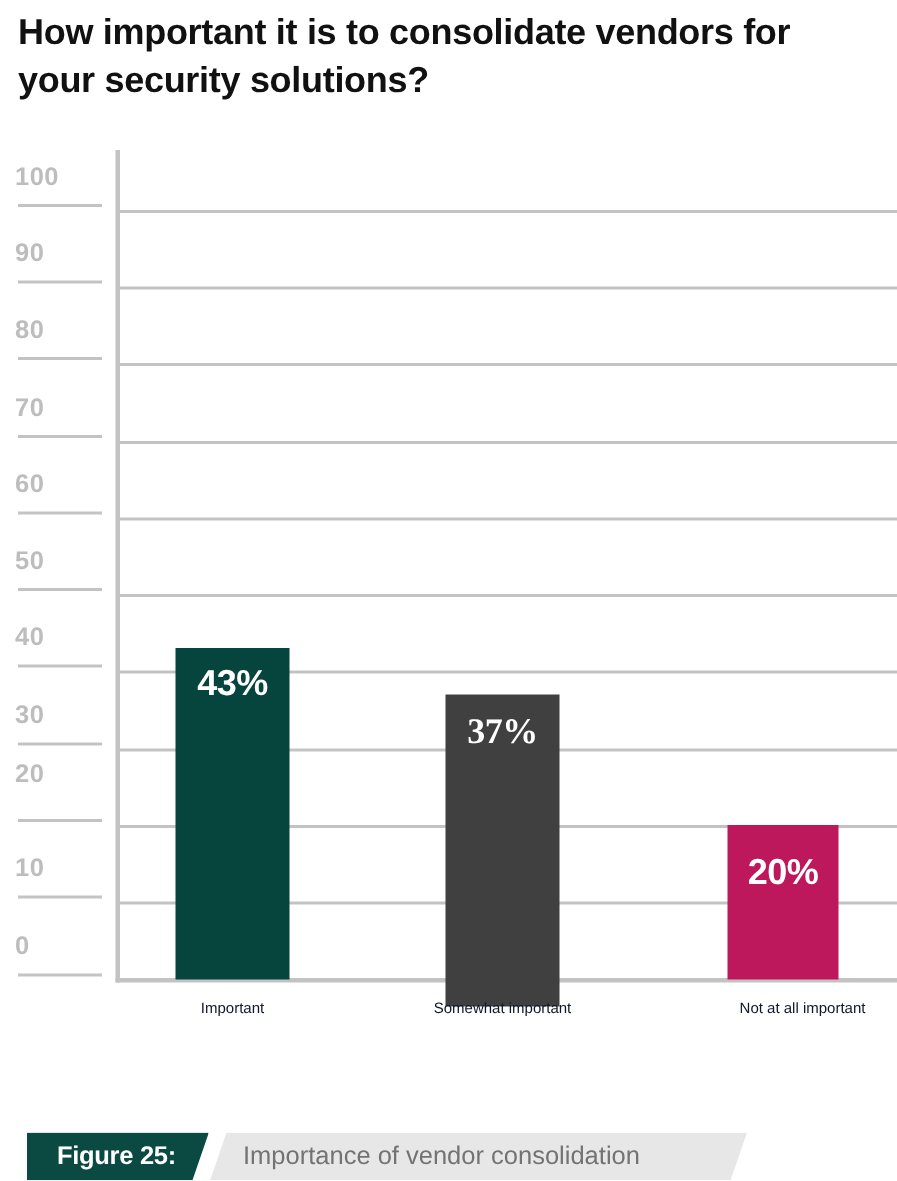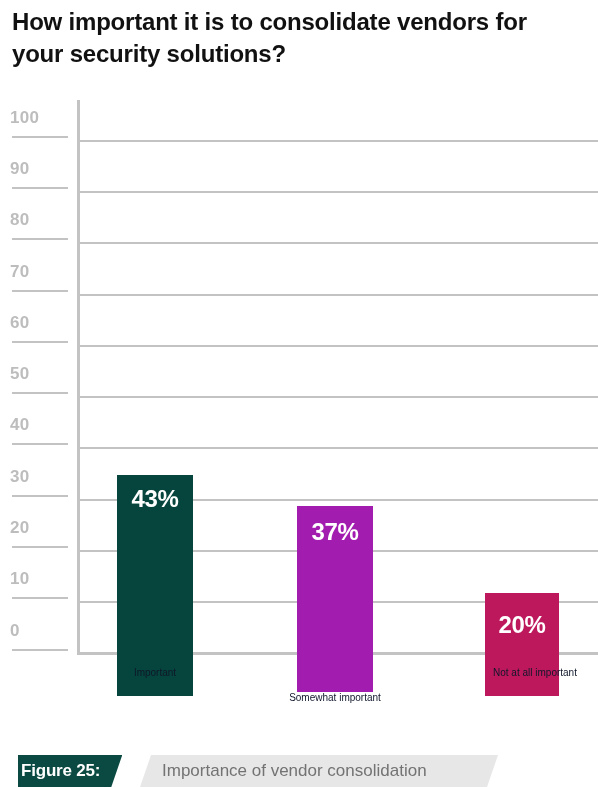--- a/index.html
+++ b/index.html
@@ -79,21 +79,20 @@
     left: 12px;
     width: 56px;
     height: 2px;
     background: #c3c3c3;
   }
 
   
   .bar {
     position: absolute;
     bottom: 0;
-    margin-top: 43px;
   }
   .bar-label {
     position: absolute;
     left: 0;
     right: 0;
     text-align: center;
     color: #ffffff;
     font-size: 24px;
     font-weight: 700;
     letter-spacing: -0.3px;
@@ -112,21 +111,21 @@
     left: 0;
     top: 748px;
     width: 598px;
     height: 39px;
   }
   .caption-fig {
     position: absolute;
     left: 18px;
     top: 7px;
     height: 32px;
-    padding: 0 22px 0 3px;
+    padding: 0 22px 0 20px;
     display: flex;
     align-items: center;
     background: #0b4a42;
     color: #ffffff;
     font-size: 17px;
     font-weight: 700;
     letter-spacing: -0.2px;
     -webkit-clip-path: polygon(0 0, 100% 0, calc(100% - 11px) 100%, 0 100%);
     clip-path: polygon(0 0, 100% 0, calc(100% - 11px) 100%, 0 100%);
     z-index: 2;
@@ -187,38 +186,38 @@
 
   <div class="ytick-label" style="top:364px">50</div>
   <div class="ytick-rule" style="top:392px"></div>
 
   <div class="ytick-label" style="top:415px">40</div>
   <div class="ytick-rule" style="top:443px"></div>
 
   <div class="ytick-label" style="top:467px">30</div>
   <div class="ytick-rule" style="top:495px"></div>
 
-  <div class="ytick-label" style="top:518px">20</div>
+  <div class="ytick-label" style="top:506px">20</div>
   <div class="ytick-rule" style="top:546px"></div>
 
   <div class="ytick-label" style="top:569px">10</div>
   <div class="ytick-rule" style="top:597px"></div>
 
   <div class="ytick-label" style="top:621px">0</div>
   <div class="ytick-rule" style="top:649px"></div>
 
   <div class="bar" style="left:117px; width:76px; height:221px; top:432px; background:#06453d;">
     <div class="bar-label" style="top:10px">43%</div>
   </div>
   <div class="cat-label" style="left:97px; top:666px; width:116px;">Important</div>
 
-  <div class="bar" style="left:297px; width:76px; height:186px; top:463px; background:#a21caf;">
+  <div class="bar" style="left:297px; width:76px; height:208px; top:463px; background:#404040;font-family:Liberation Serif, serif;">
     <div class="bar-label" style="top:12px">37%</div>
   </div>
-  <div class="cat-label" style="left:277px; top:666px; width:116px;margin-top:25px;">Somewhat important</div>
+  <div class="cat-label" style="left:277px; top:666px; width:116px;">Somewhat important</div>
 
   <div class="bar" style="left:485px; width:74px; height:103px; top:550px; background:#be185d;">
     <div class="bar-label" style="top:18px">20%</div>
   </div>
   <div class="cat-label" style="left:477px; top:666px; width:116px;">Not at all important</div>
 
 </div>
 
 <div class="caption-row">
   <div class="caption-fig">Figure 25:</div>

